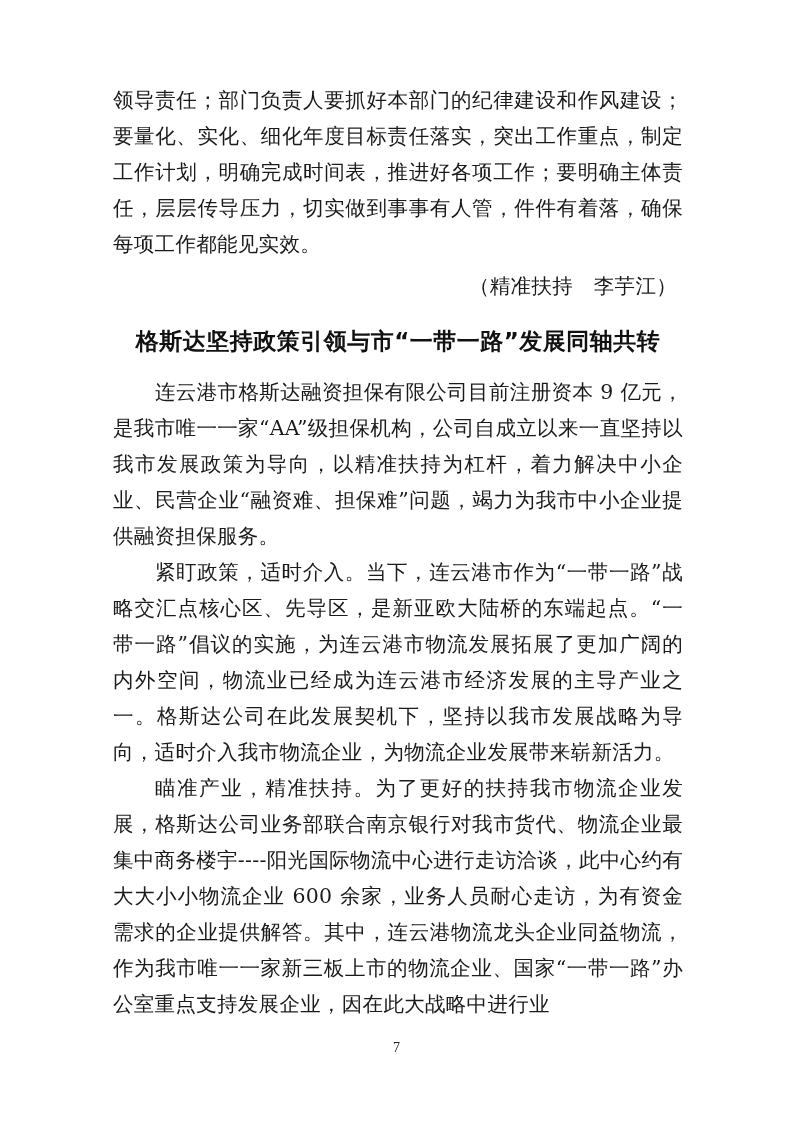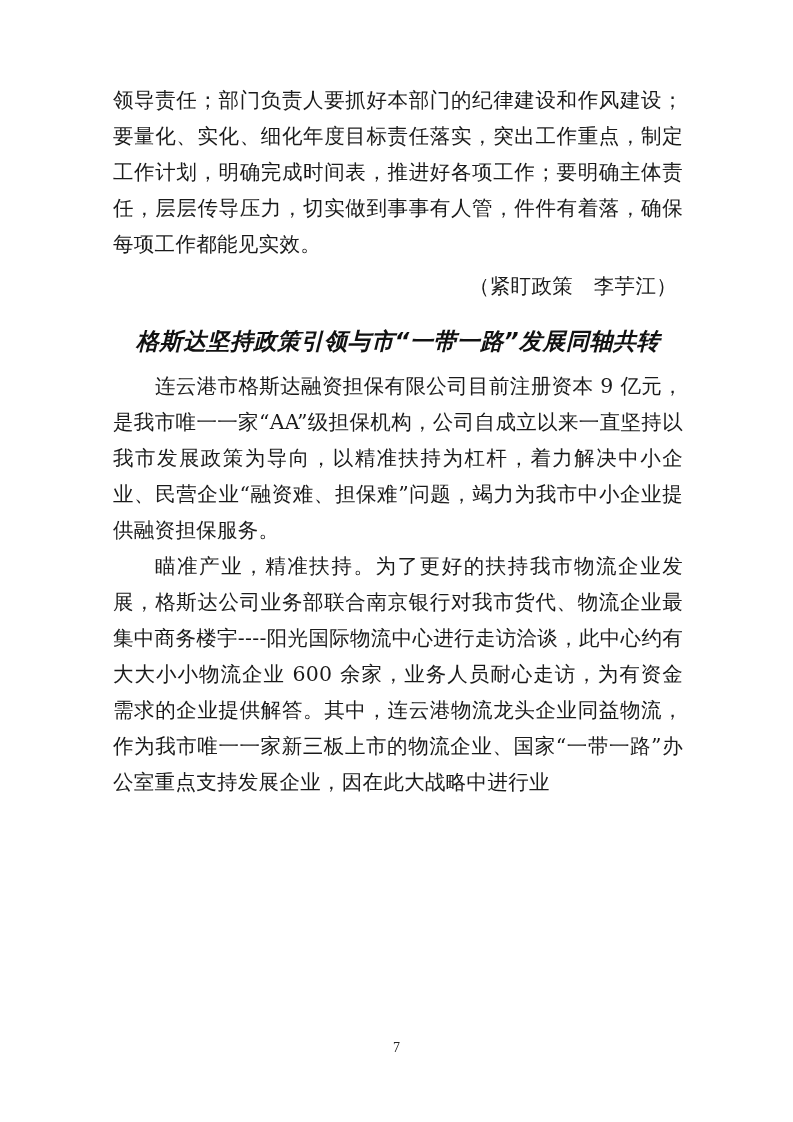--- a/index.html
+++ b/index.html
@@ -42,24 +42,23 @@
   .right-align {
     text-align: right;
     padding-right: 6px;
   }
   .heading {
     font-size: 23px;
     line-height: 38px;
     font-weight: bold;
     text-align: center;
     color: #111;
-    margin: 18px 0 8px 0;
+    margin: 18px 0 14px 0;
     letter-spacing: 0.5px;
     font-family: "DejaVu Sans", "Liberation Sans", sans-serif;
-    font-style: italic;
   }
   .gap-small { height: 6px; }
   .page-number {
     position: absolute;
     left: 0;
     right: 0;
     top: 1040px;
     text-align: center;
     font-size: 14px;
     color: #222;
@@ -70,25 +69,26 @@
 <body>
 
 <div class="page">
   <div class="page-inner">
 
     <p class="para">领导责任；部门负责人要抓好本部门的纪律建设和作风建设；要量化、实化、细化年度目标责任落实，突出工作重点，制定工作计划，明确完成时间表，推进好各项工作；要明确主体责任，层层传导压力，切实做到事事有人管，件件有着落，确保每项工作都能见实效。</p>
 
     <div class="gap-small"></div>
 
 
-    <p class="para right-align">（紧盯政策　李芋江）</p>
+    <p class="para right-align">（精准扶持　李芋江）</p>
 
     <h2 class="heading">格斯达坚持政策引领与市“一带一路”发展同轴共转</h2>
 
     <p class="para indent2">连云港市格斯达融资担保有限公司目前注册资本 9 亿元，是我市唯一一家“AA”级担保机构，公司自成立以来一直坚持以我市发展政策为导向，以精准扶持为杠杆，着力解决中小企业、民营企业“融资难、担保难”问题，竭力为我市中小企业提供融资担保服务。</p>
 
+    <p class="para indent2">紧盯政策，适时介入。当下，连云港市作为“一带一路”战略交汇点核心区、先导区，是新亚欧大陆桥的东端起点。“一带一路”倡议的实施，为连云港市物流发展拓展了更加广阔的内外空间，物流业已经成为连云港市经济发展的主导产业之一。格斯达公司在此发展契机下，坚持以我市发展战略为导向，适时介入我市物流企业，为物流企业发展带来崭新活力。</p>
 
     <p class="para indent2">瞄准产业，精准扶持。为了更好的扶持我市物流企业发展，格斯达公司业务部联合南京银行对我市货代、物流企业最集中商务楼宇----阳光国际物流中心进行走访洽谈，此中心约有大大小小物流企业 600 余家，业务人员耐心走访，为有资金需求的企业提供解答。其中，连云港物流龙头企业同益物流，作为我市唯一一家新三板上市的物流企业、国家“一带一路”办公室重点支持发展企业，因在此大战略中进行业</p>
 
   </div>
 
   <div class="page-number">7</div>
 </div>
 
 </body></html>

